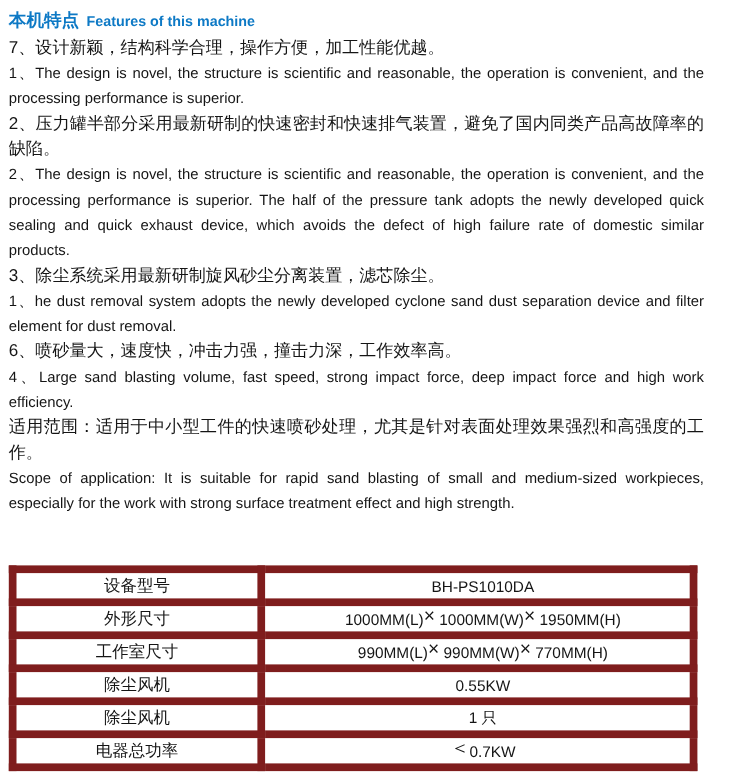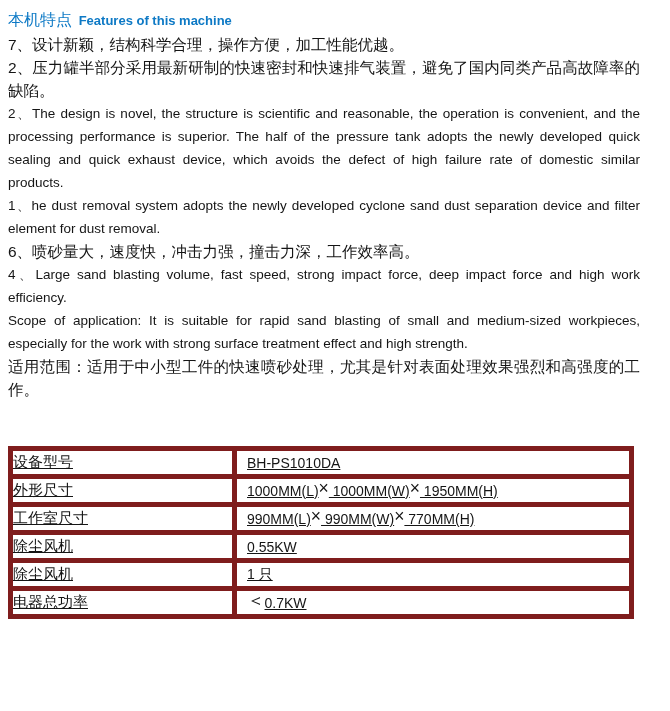--- a/index.html
+++ b/index.html
@@ -17,44 +17,44 @@
     left: 8px;
     top: 5px;
     width: 632px;
   }
   .sec-heading {
     margin: 0;
     line-height: 24px;
     color: var(--accent, #0d79c5);
     white-space: nowrap;
   }
-  .h-zh { font-size: 16px; font-weight: normal; margin-top: 44px; }
+  .h-zh { font-size: 16px; font-weight: bold; margin-top: 44px; }
   .h-en { font-size: 13px; font-weight: bold; text-align: right; }
   .para {
     margin: 0;
     line-height: 23px;
     text-align: justify;
   }
   .para.zh { font-size: 15.5px; }
   .para.en { font-size: 13.5px; }
   .tech { margin-top: 45px; }
   .tech .sec-heading { line-height: 19px; }
   table.spec {
     border-collapse: collapse;
     table-layout: fixed;
     width: 626px;
     margin-top: 5px;
   }
   table.spec td {
-    border: 5px solid #7f1d1d;
+    border: 7px solid #7f1d1d;
     height: 23px;
     padding: 0;
+    text-align: center;
     vertical-align: middle;
     overflow: hidden;
-    text-decoration: underline;
   }
   table.spec td.t-label { width: 219px; font-size: 15px; }
   table.spec td.t-value { font-size: 14px; padding-left: 10px; }
   .sym {
     display: inline-block;
     font-size: 1.25em;
     line-height: 1;
     transform: translateY(-2.5px);
   }
 </style>
@@ -63,27 +63,29 @@
 
 <div class="page">
   <div class="content">
 
     <h2 class="sec-heading">
       <span class="h-zh">本机特点</span>
       <span class="h-en">Features of this machine</span>
     </h2>
 
     <p class="para zh">7、设计新颖，结构科学合理，操作方便，加工性能优越。</p>
+    <p class="para en">1、The design is novel, the structure is scientific and reasonable, the operation is convenient, and the processing performance is superior.</p>
     <p class="para zh">2、压力罐半部分采用最新研制的快速密封和快速排气装置，避免了国内同类产品高故障率的缺陷。</p>
     <p class="para en">2、The design is novel, the structure is scientific and reasonable, the operation is convenient, and the processing performance is superior. The half of the pressure tank adopts the newly developed quick sealing and quick exhaust device, which avoids the defect of high failure rate of domestic similar products.</p>
+    <p class="para zh">3、除尘系统采用最新研制旋风砂尘分离装置，滤芯除尘。</p>
     <p class="para en">1、he dust removal system adopts the newly developed cyclone sand dust separation device and filter element for dust removal.</p>
     <p class="para zh">6、喷砂量大，速度快，冲击力强，撞击力深，工作效率高。</p>
     <p class="para en">4、Large sand blasting volume, fast speed, strong impact force, deep impact force and high work efficiency.</p>
+    <p class="para zh">适用范围：适用于中小型工件的快速喷砂处理，尤其是针对表面处理效果强烈和高强度的工作。</p>
     <p class="para en">Scope of application: It is suitable for rapid sand blasting of small and medium-sized workpieces, especially for the work with strong surface treatment effect and high strength.</p>
-    <p class="para zh">适用范围：适用于中小型工件的快速喷砂处理，尤其是针对表面处理效果强烈和高强度的工作。</p>
 
     <div class="tech">
 
       <table class="spec">
         <tbody>
           <tr>
             <td class="t-label">设备型号</td>
             <td class="t-value">BH-PS1010DA</td>
           </tr>
           <tr>

